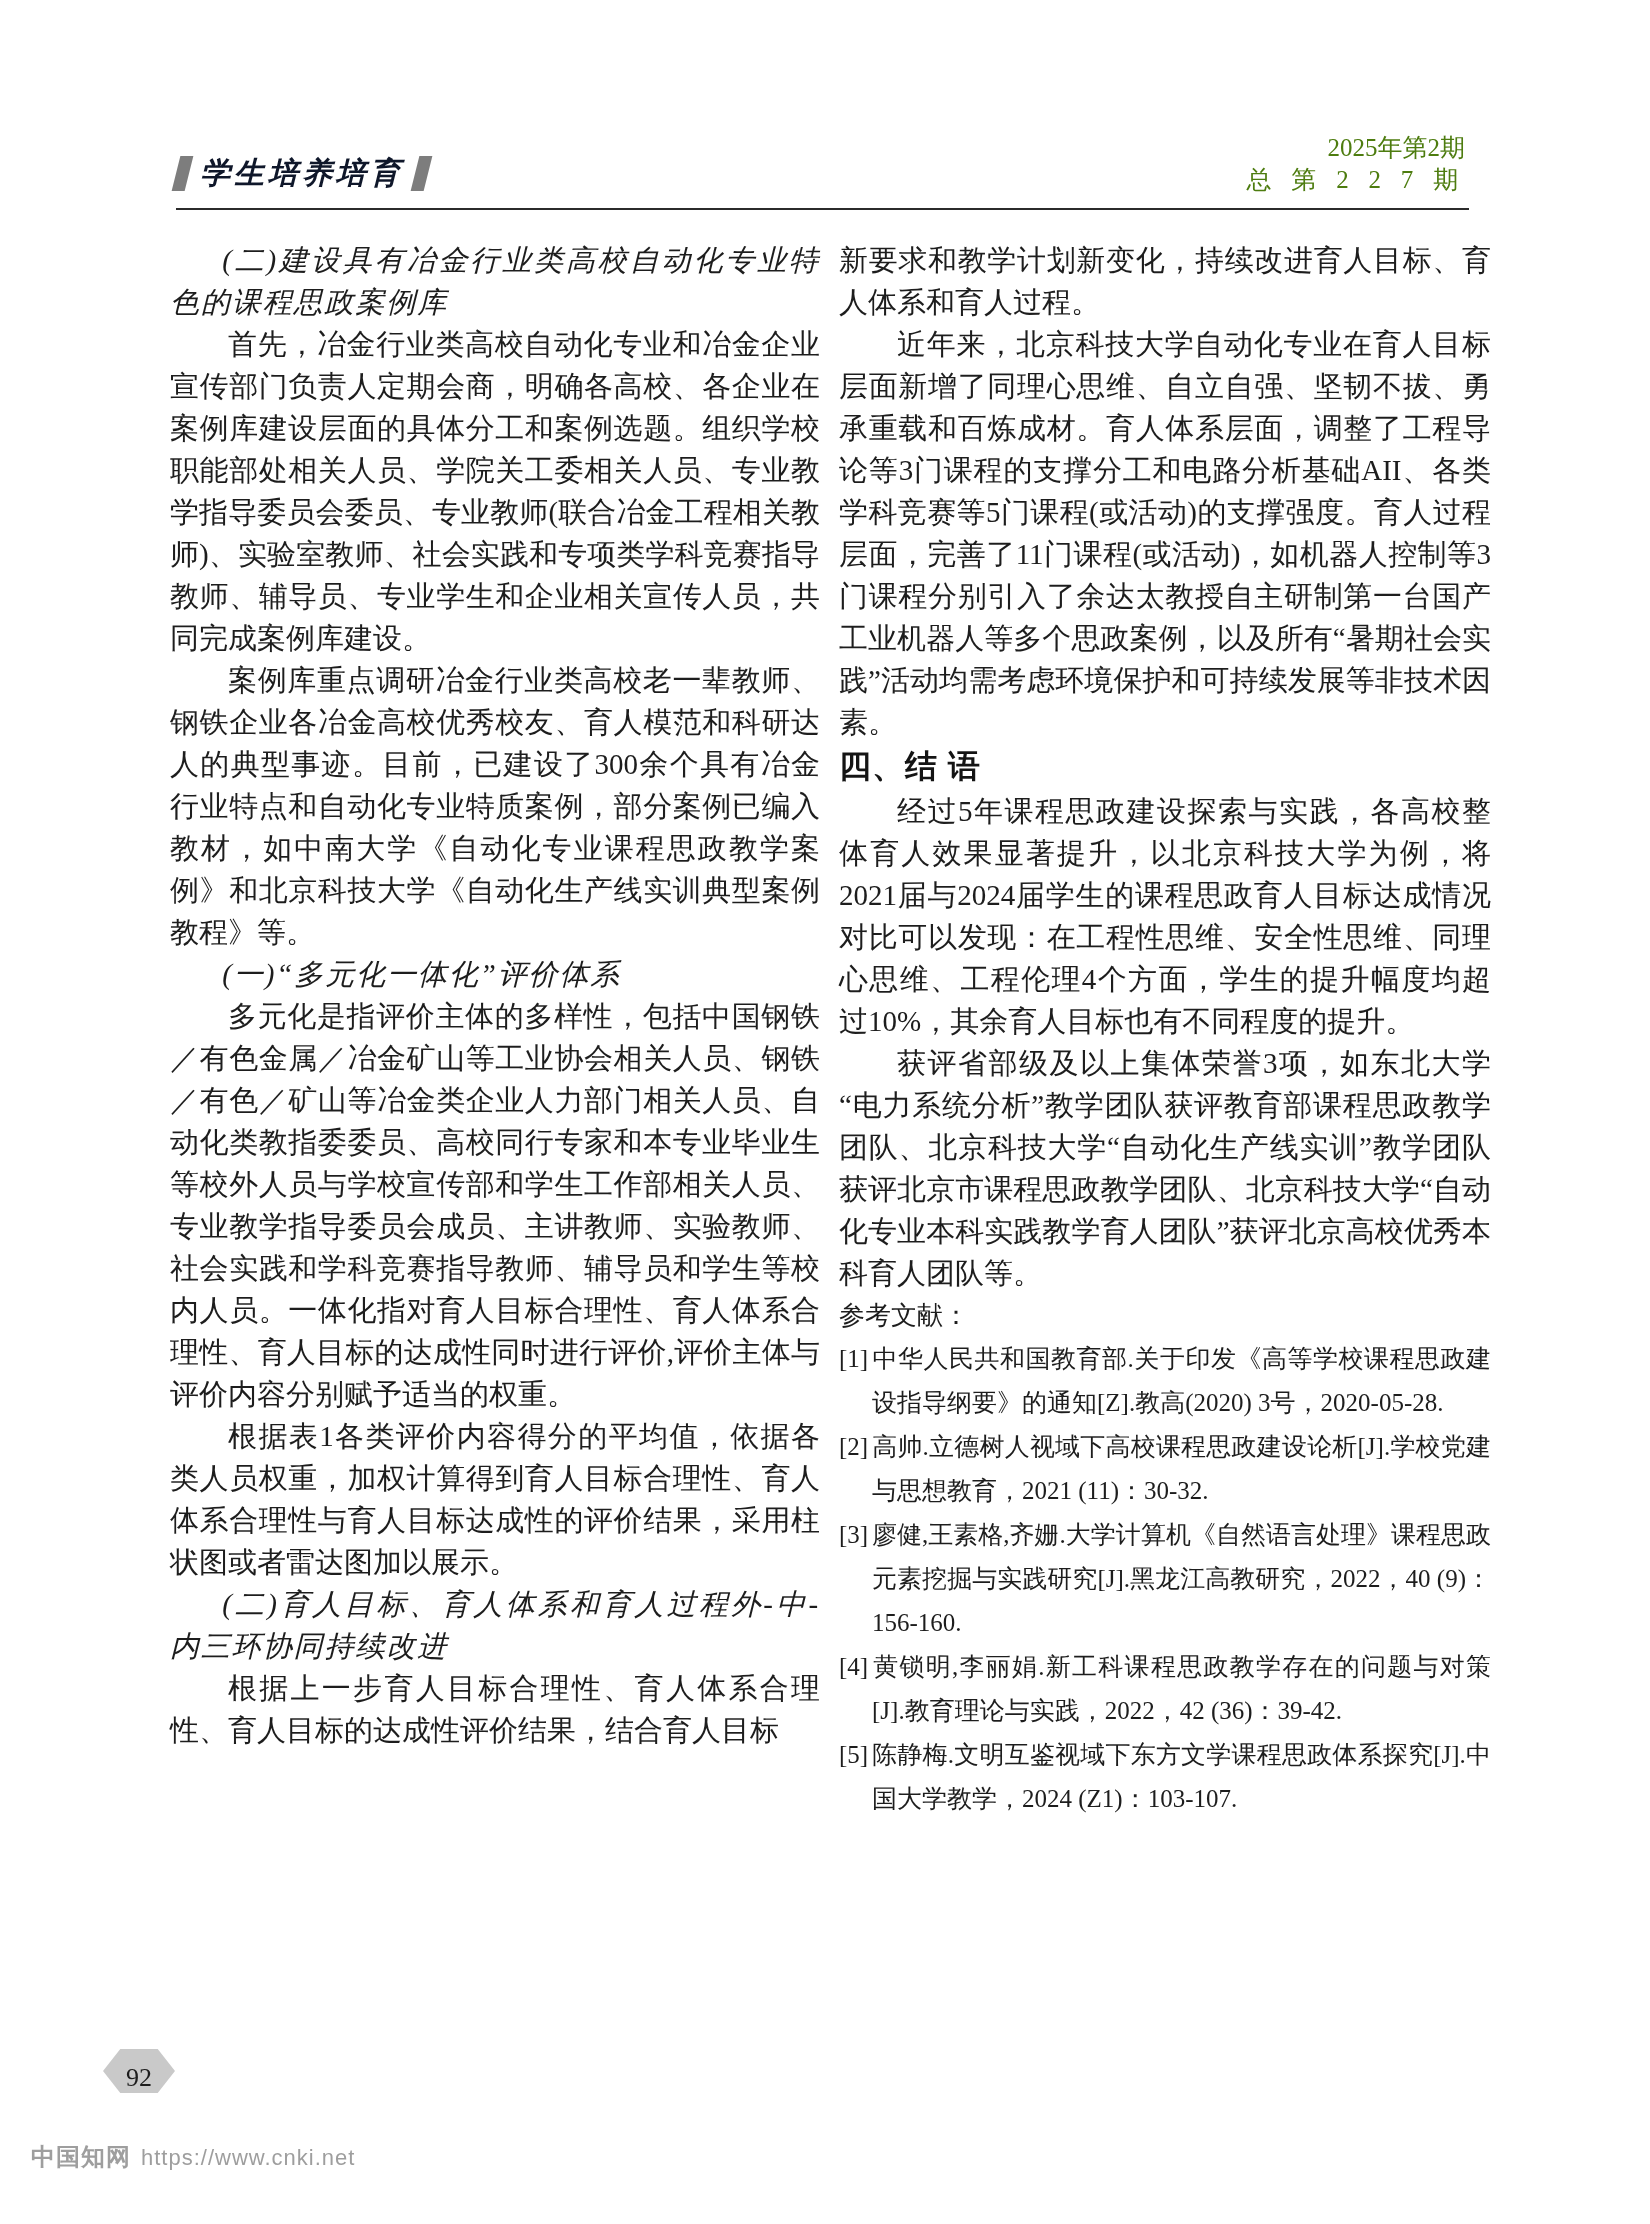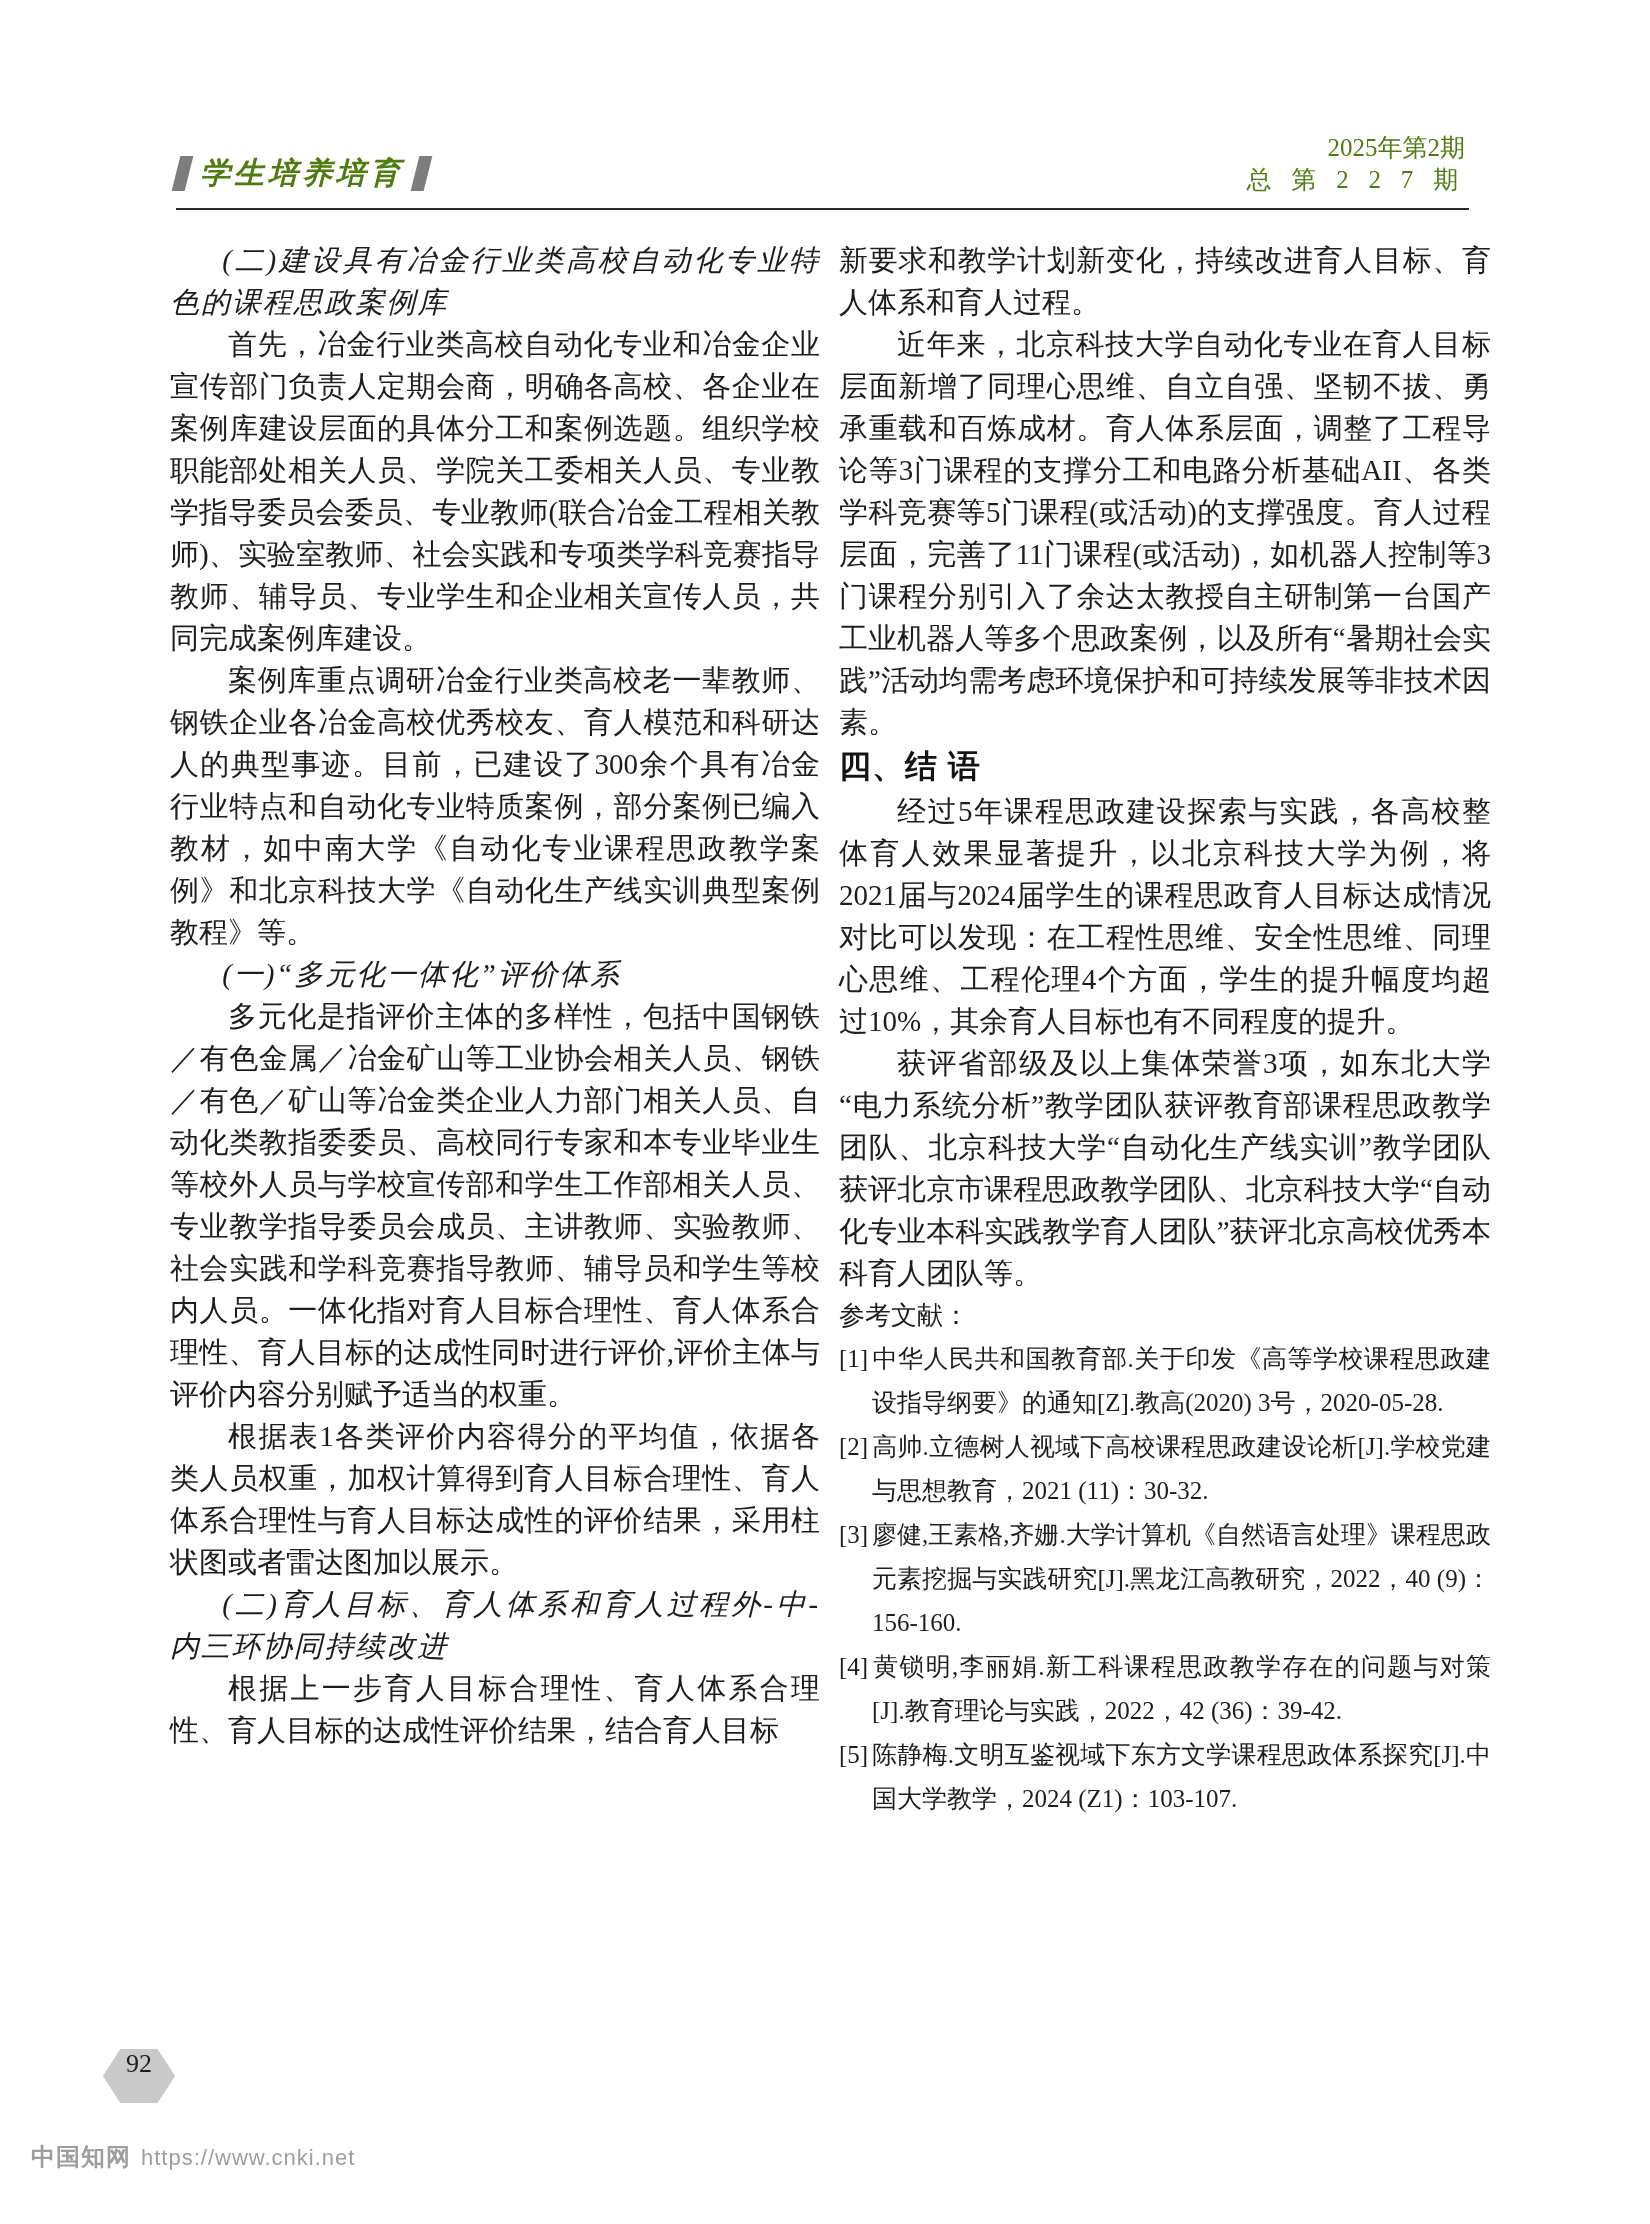--- a/index.html
+++ b/index.html
@@ -4,21 +4,21 @@
 <style>
   html,body { margin:0; padding:0; background:#ffffff; }
   .page {
     position:relative; width:1651px; height:2224px; background:#ffffff;
     font-family:"Liberation Serif","DejaVu Serif",serif; color:#1d1d1d;
     overflow:hidden;
   }
   
   .tag {
     position:absolute; left:176px; top:154px; height:39px;
-    display:flex; align-items:center; color:#4d7c0f;
+    display:flex; align-items:center; color:#0f172a;
   }
   .tag-bar { width:12.6px; height:35px; background:#7d7d7d; transform:skewX(-14deg); }
   .tag-text {
     font-family:"Liberation Sans","DejaVu Sans",sans-serif;
     font-weight:bold; font-style:italic; font-size:30px; letter-spacing:3.9px;
     margin:0 11.6px; white-space:nowrap;
   }
   .header-issue {
     position:absolute; top:132px; left:1145px; width:320px; text-align:right;
     font-size:25px; line-height:32px; color:#4d7c0f;
@@ -45,24 +45,24 @@
   .gap-heading { margin-top:76px; }
 
   
   .refs-title { margin-top:68px; font-size:26px; line-height:43px; text-align:left; }
   .refs { font-size:25px; line-height:44px; }
   .ref { padding-left:33px; text-align:justify; }
   .ref .lbl { display:inline-block; width:33px; margin-left:-33px; }
 
   
   .page-num-hex {
-    position:absolute; left:103px; top:2049px; width:72px; height:54px;
+    position:absolute; left:103px; top:2049px; width:72px; height:44px;
     background:#c9c9c9;
     clip-path:polygon(24% 0, 76% 0, 100% 50%, 76% 100%, 24% 100%, 0 50%);
-    display:flex; align-items:flex-start; justify-content:center;
+    display:flex; align-items:flex-end; justify-content:center;
     font-size:26px; color:#1d1d1d;
   }
   .footer-brand {
     position:absolute; left:31px; top:2141px; display:flex; align-items:baseline;
     color:#9e9e9e;
   }
   .footer-site {
     font-family:"Liberation Sans","DejaVu Sans",sans-serif;
     font-weight:bold; font-size:24px; letter-spacing:1px;
   }

